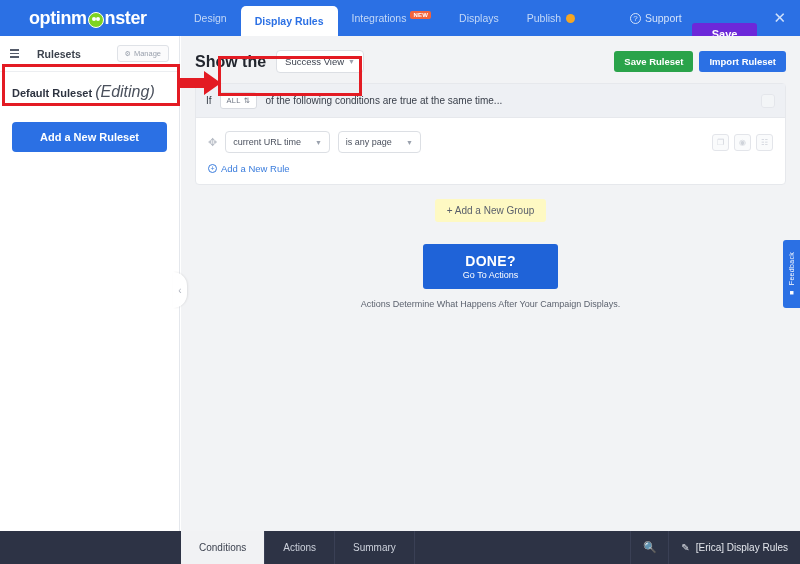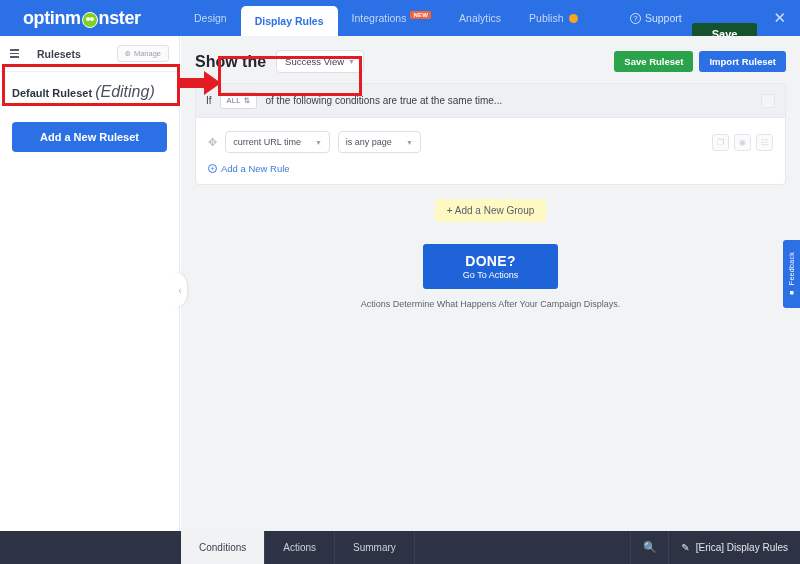--- a/index.html
+++ b/index.html
@@ -9,21 +9,21 @@
     background: #ffffff;
     overflow: hidden;
   }
   #app { position: relative; width: 800px; height: 564px; background:#fff; }
 
   
   .topbar {
     position: absolute; top:0; left:0; width:800px; height:36px;
     background:#2b70e4; display:flex; align-items:center;
   }
-  .logo-wrap { display:flex; align-items:center; padding-left:23px; width:180px; }
+  .logo-wrap { display:flex; align-items:center; padding-left:29px; width:180px; }
   .logo-text {
     color:#ffffff; font-size:18px; font-weight:bold; letter-spacing:-0.4px;
     display:flex; align-items:center;
   }
   .logo-monster {
     display:inline-block; width:16px; height:16px; border-radius:50%;
     background:#7ed321; margin:0 1px; position:relative; top:2px;
     border:1px solid #ffffff;
   }
   .logo-monster::before{
@@ -57,21 +57,21 @@
     display:inline-block; margin-left:5px;
   }
 
   .top-right { margin-left:auto; display:flex; align-items:center; padding-right:8px; gap:10px;}
   .support { color:#d3e2fa; font-size:10.5px; display:flex; align-items:center; gap:4px; cursor:pointer;}
   .circ-q {
     width:11px;height:11px;border:1px solid #d3e2fa;border-radius:50%;
     font-size:8px;line-height:9px;text-align:center;color:#d3e2fa;
   }
   .save-btn {
-    background:#14532d; color:#fff; font-size:11px; font-weight:bold;
+    background:#6d28d9; color:#fff; font-size:11px; font-weight:bold;
     padding:5px 20px; border-radius:3px; cursor:pointer;margin-top:32px;
   }
   .close-x { color:#cfe0fa; font-size:15px; padding:0 6px; cursor:pointer; }
 
   
   .sidebar {
     position:absolute; top:36px; left:0; width:180px; height:495px;
     background:#ffffff; border-right:1px solid #e4e7ec;
   }
   .sb-head {
@@ -249,21 +249,21 @@
         <span>Design</span>
       </div>
       <div class="nav-item active">
         <span>Display Rules</span>
       </div>
       <div class="nav-item">
         <span>Integrations</span>
         <span class="badge-new">NEW</span>
       </div>
       <div class="nav-item">
-        <span>Analytics</span>
+        <span>Displays</span>
       </div>
       <div class="nav-item">
         <span>Publish</span>
         <span class="dot-orange"></span>
       </div>
     </div>
 
     <div class="top-right">
       <div class="support">
         <span class="circ-q">?</span>

